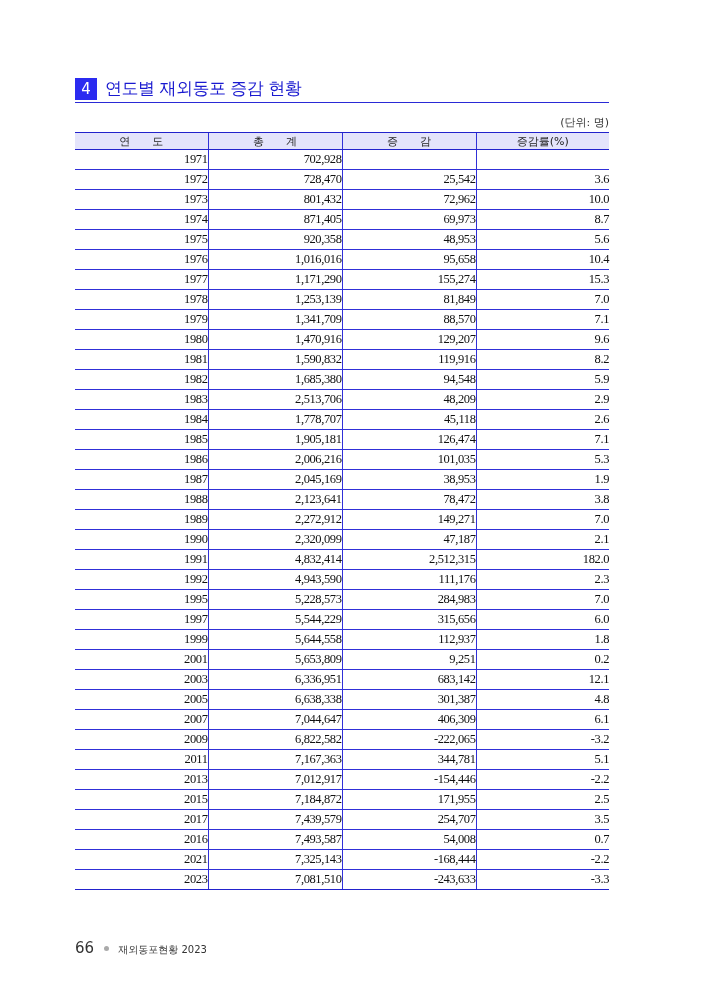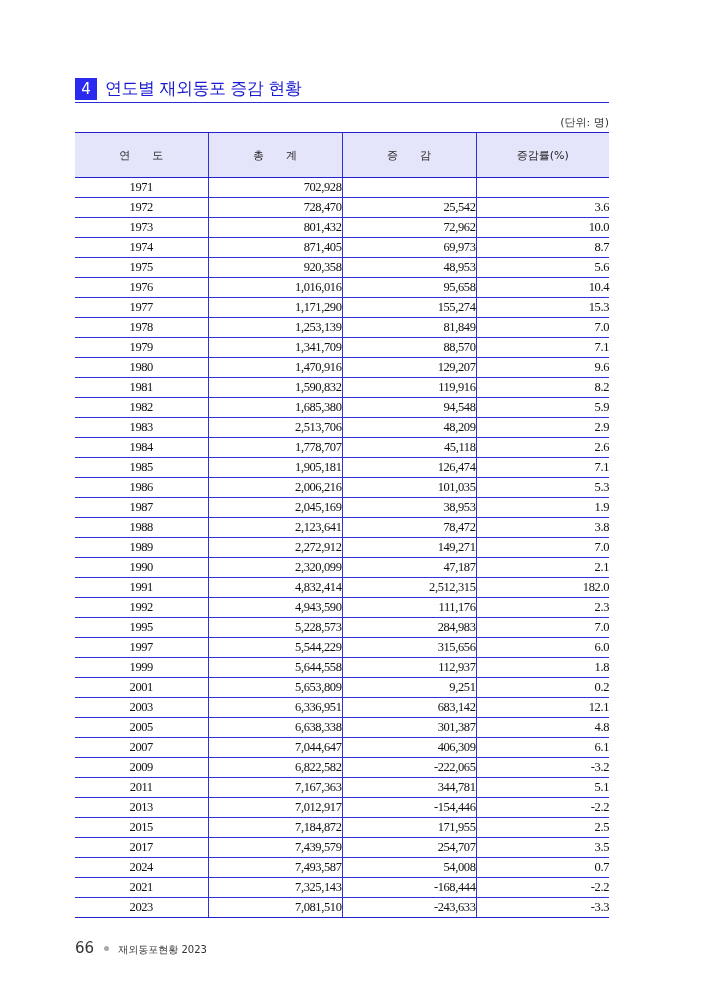--- a/index.html
+++ b/index.html
@@ -10,27 +10,27 @@
   .title-num { position: absolute; left: 0; top: 0; width: 22px; height: 22px; background: #2b2bf0;
                color: #fff; font-family: "DejaVu Sans", sans-serif; font-size: 15px;
                text-align: center; line-height: 22px; }
   .title-text { position: absolute; left: 30px; top: -1px; font-family: "DejaVu Sans", sans-serif;
                 font-weight: normal; font-size: 17px; color: #1a1ad0; letter-spacing: -0.5px; white-space: nowrap; }
   .unit { position: absolute; right: 108px; top: 115px; font-family: "DejaVu Sans", sans-serif;
           font-size: 11px; color: #333; }
   table.data { position: absolute; left: 75px; top: 132px; width: 534px; border-collapse: collapse;
                table-layout: fixed; }
   table.data th { background: #e4e4fb; font-family: "DejaVu Sans", sans-serif; font-weight: normal;
-                  font-size: 11px; height: 16px; padding: 14px; border-top: 1.5px solid #2222cc;
+                  font-size: 11px; height: 16px; padding: 0; border-top: 1.5px solid #2222cc;
                   border-bottom: 1.5px solid #2222cc; color: #222; }
   table.data td { height: 19px; padding: 0; font-size: 12.5px; letter-spacing: -0.4px;
                   border-bottom: 1px solid #3030d8; }
   table.data tr:last-child td { border-bottom: 1.5px solid #2222cc; }
   table.data th + th, table.data td + td { border-left: 1.5px solid #3030d8; }
-  td.c-year { text-align: center; }
+  td.c-year { text-align: right; }
   td.c-total { text-align: right; padding-right: 42px; }
   td.c-change { text-align: right; padding-right: 42px; margin-left: 12px; }
   td.c-rate { text-align: right; padding-right: 55px; }
   .footer { position: absolute; left: 75px; top: 938px; font-family: "DejaVu Sans", sans-serif;
             color: #333; white-space: nowrap; }
   .footer .pg { font-size: 15px; }
   .footer .dot { display: inline-block; width: 5px; height: 5px; border-radius: 50%;
                  background: #aaa; margin: 0 4px 2px 5px; }
   .footer .pub { font-size: 10px; }
 </style>
@@ -258,21 +258,21 @@
         <td class="c-change">171,955</td>
         <td class="c-rate">2.5</td>
       </tr>
       <tr>
         <td class="c-year">2017</td>
         <td class="c-total">7,439,579</td>
         <td class="c-change">254,707</td>
         <td class="c-rate">3.5</td>
       </tr>
       <tr>
-        <td class="c-year">2024</td>
+        <td class="c-year">2016</td>
         <td class="c-total">7,493,587</td>
         <td class="c-change">54,008</td>
         <td class="c-rate">0.7</td>
       </tr>
       <tr>
         <td class="c-year">2021</td>
         <td class="c-total">7,325,143</td>
         <td class="c-change">-168,444</td>
         <td class="c-rate">-2.2</td>
       </tr>

